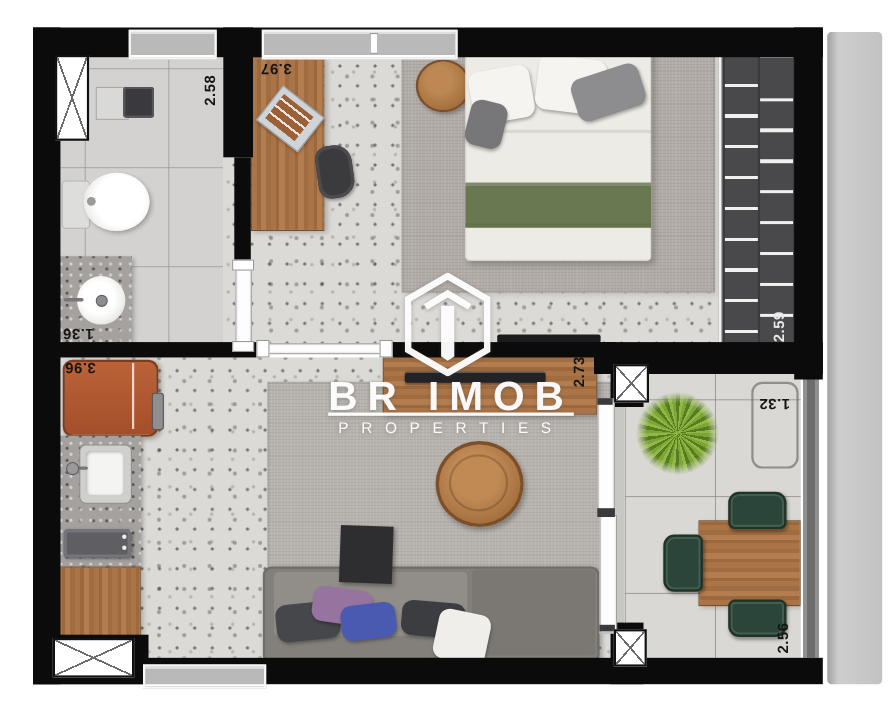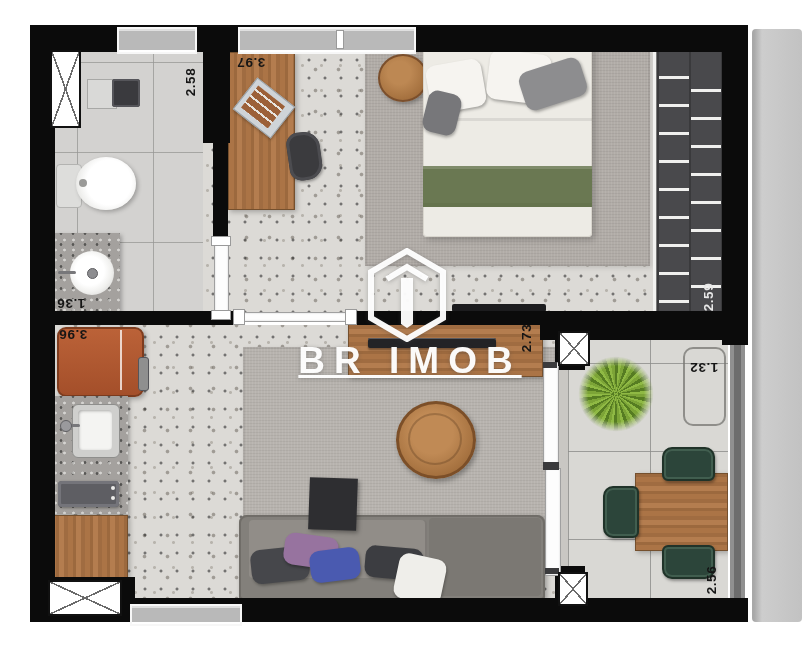--- a/index.html
+++ b/index.html
@@ -225,15 +225,16 @@
   <div class="dim rot180" style="left:682px;top:358px;">1.32</div>
   <div class="dim rot90" style="left:690px;top:571px;">2.56</div>
 
   <div id="watermark" class="abs" style="left:0;top:0;width:812px;height:650px;pointer-events:none;">
     <svg class="abs" style="left:368px;top:248px;" width="78" height="94" viewBox="0 0 78 94">
       <polygon points="39,3 75,24 75,70 39,91 3,70 3,24" fill="none" stroke="rgba(255,255,255,.96)" stroke-width="6"></polygon>
       <polyline points="19,31 39,19 59,31" fill="none" stroke="rgba(255,255,255,.96)" stroke-width="6"></polyline>
       <path d="M33,30 L45,30 L45,76 L39,80 L33,76 Z" fill="rgba(255,255,255,.96)"></path>
     </svg>
     <div class="abs brand" style="left:260px;top:340px;width:300px;">BR IMOB</div>
+    <div class="abs tagline" style="left:268px;top:381px;width:284px;">PROPERTIES</div>
   </div>
 
 </div>
 
 </body></html>

